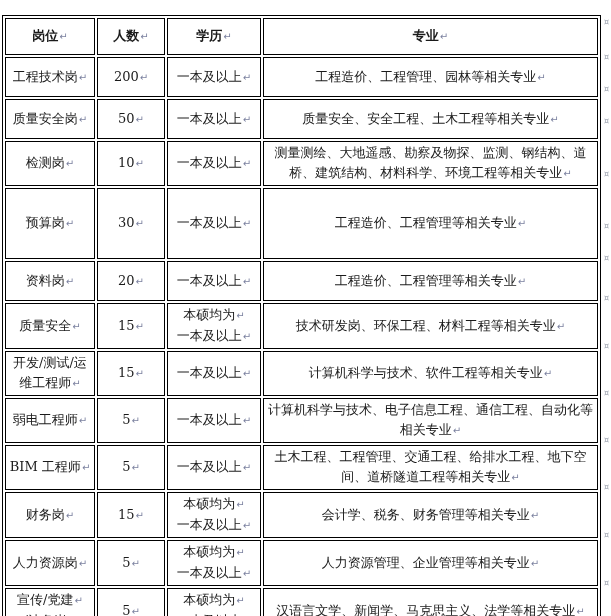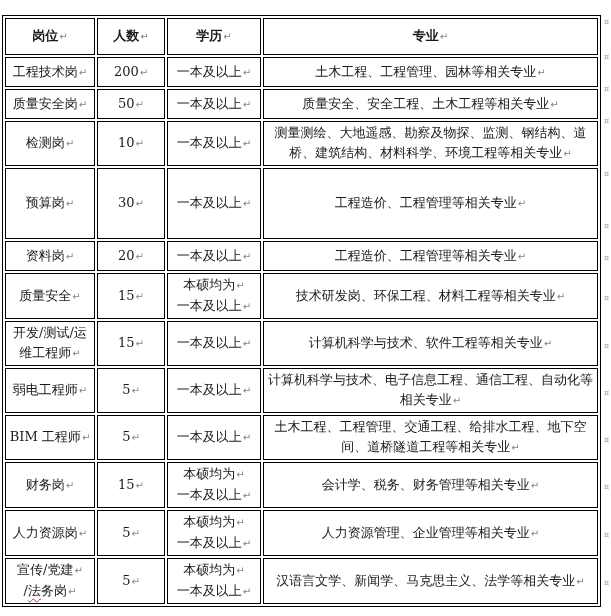--- a/index.html
+++ b/index.html
@@ -31,21 +31,21 @@
     padding: 1px 3px;
     font-size: 13px;
     line-height: 20px;
     overflow: hidden;
   }
   thead td {
     font-weight: bold;
     font-size: 14px;
     height: 37px;
   }
-  tbody td { height: 30px; }
+  tbody td { height: 40px; }
   tbody tr:nth-child(4) td { height: 71px; }
   tbody tr:nth-child(7) td,
   tbody tr:nth-child(8) td,
   tbody tr:nth-child(9) td,
   tbody tr:nth-child(10) td,
   tbody tr:nth-child(11) td,
   tbody tr:nth-child(12) td { height: 42px; }
   tbody tr:nth-child(13) td { height: 36px; }
 
   .para { display: block; }
@@ -102,21 +102,21 @@
           <td>
             <span class="para"><span>工程技术岗</span><span class="pmark">↵</span></span>
           </td>
           <td>
             <span class="para"><span>200</span><span class="pmark">↵</span></span>
           </td>
           <td>
             <span class="para"><span>一本及以上</span><span class="pmark">↵</span></span>
           </td>
           <td>
-            <span class="para"><span>土木工程、工程管理、园林等相关专业</span><span class="pmark">↵</span></span>
+            <span class="para"><span>工程造价、工程管理、园林等相关专业</span><span class="pmark">↵</span></span>
           </td>
         </tr>
         <tr>
           <td>
             <span class="para"><span>质量安全岗</span><span class="pmark">↵</span></span>
           </td>
           <td>
             <span class="para"><span>50</span><span class="pmark">↵</span></span>
           </td>
           <td>

